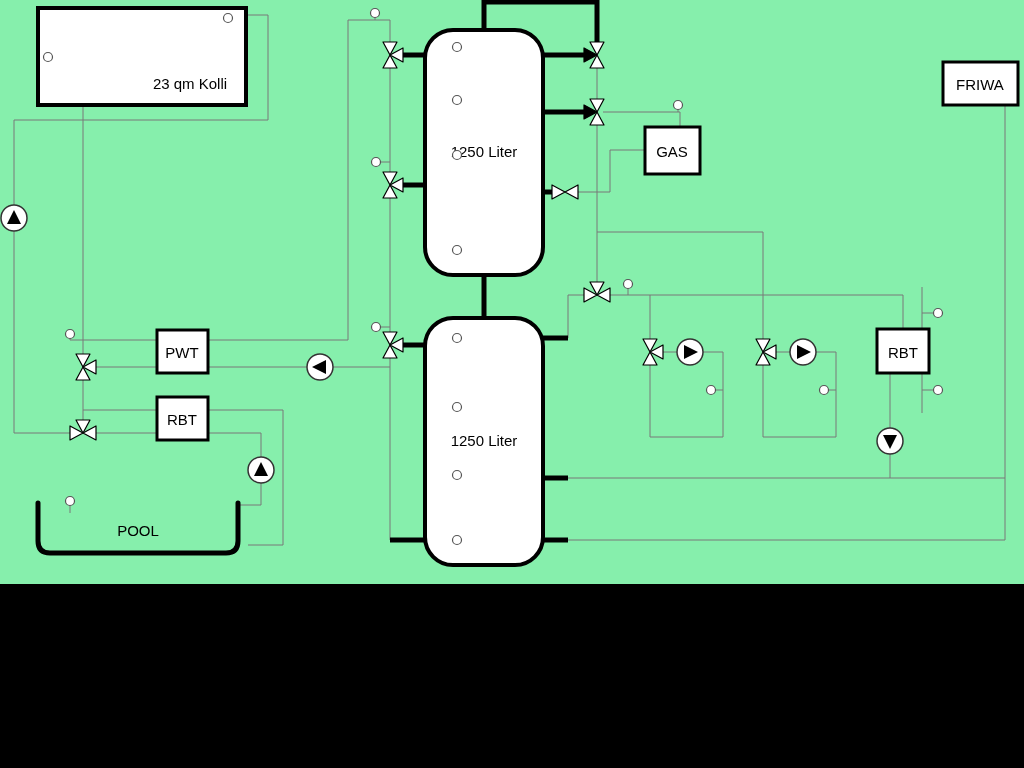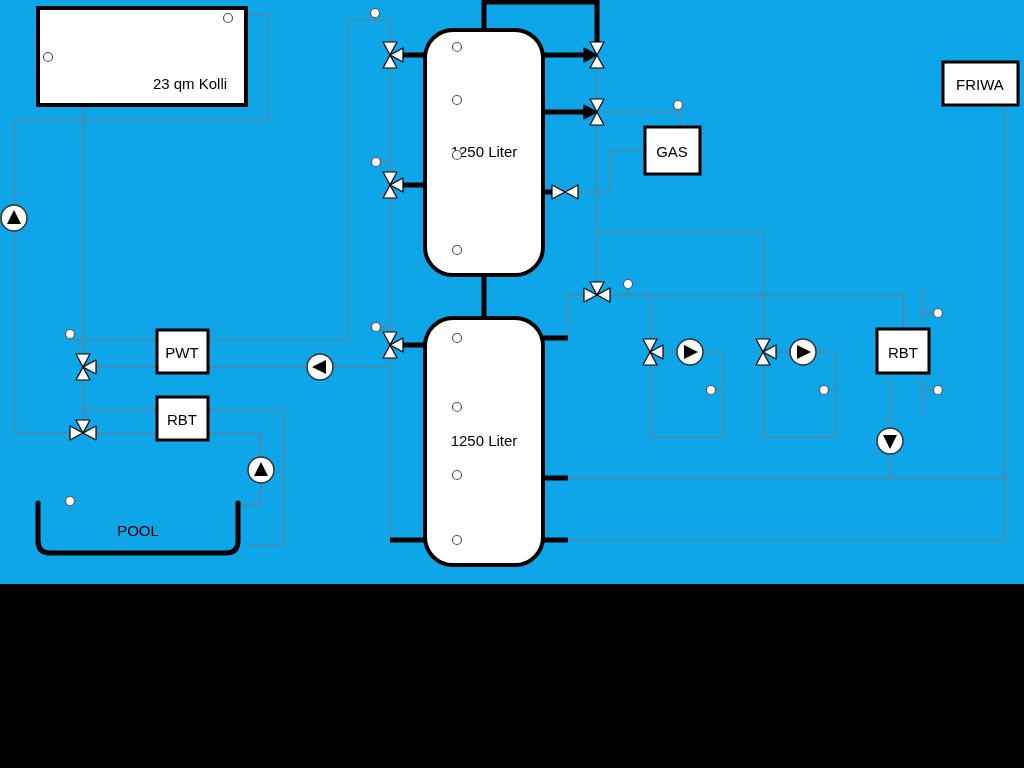--- a/index.html
+++ b/index.html
@@ -1,17 +1,17 @@
 <!DOCTYPE html>
 <html><head>
 <meta charset="utf-8">
 <style>
   html,body{margin:0;padding:0;background:#000;}
   .stage{
-    position:relative;width:1024px;height:584px;background:#0ea5e9;
+    position:relative;width:1024px;height:584px;background:#86efac;
     font-family:"Liberation Sans", sans-serif;overflow:hidden;
   }
   .black-band{position:absolute;left:0;top:585px;width:1024px;height:183px;background:#000;}
   svg text{
     font-family:"Liberation Sans", sans-serif;
     font-size:15px;fill:#000;text-anchor:middle;
   }
   .thin{stroke:#787878;stroke-width:1;fill:none;}
   .thick{stroke:#000;stroke-width:5;fill:none;}
   .boxthick{stroke:#000;stroke-width:4;fill:#fff;}

